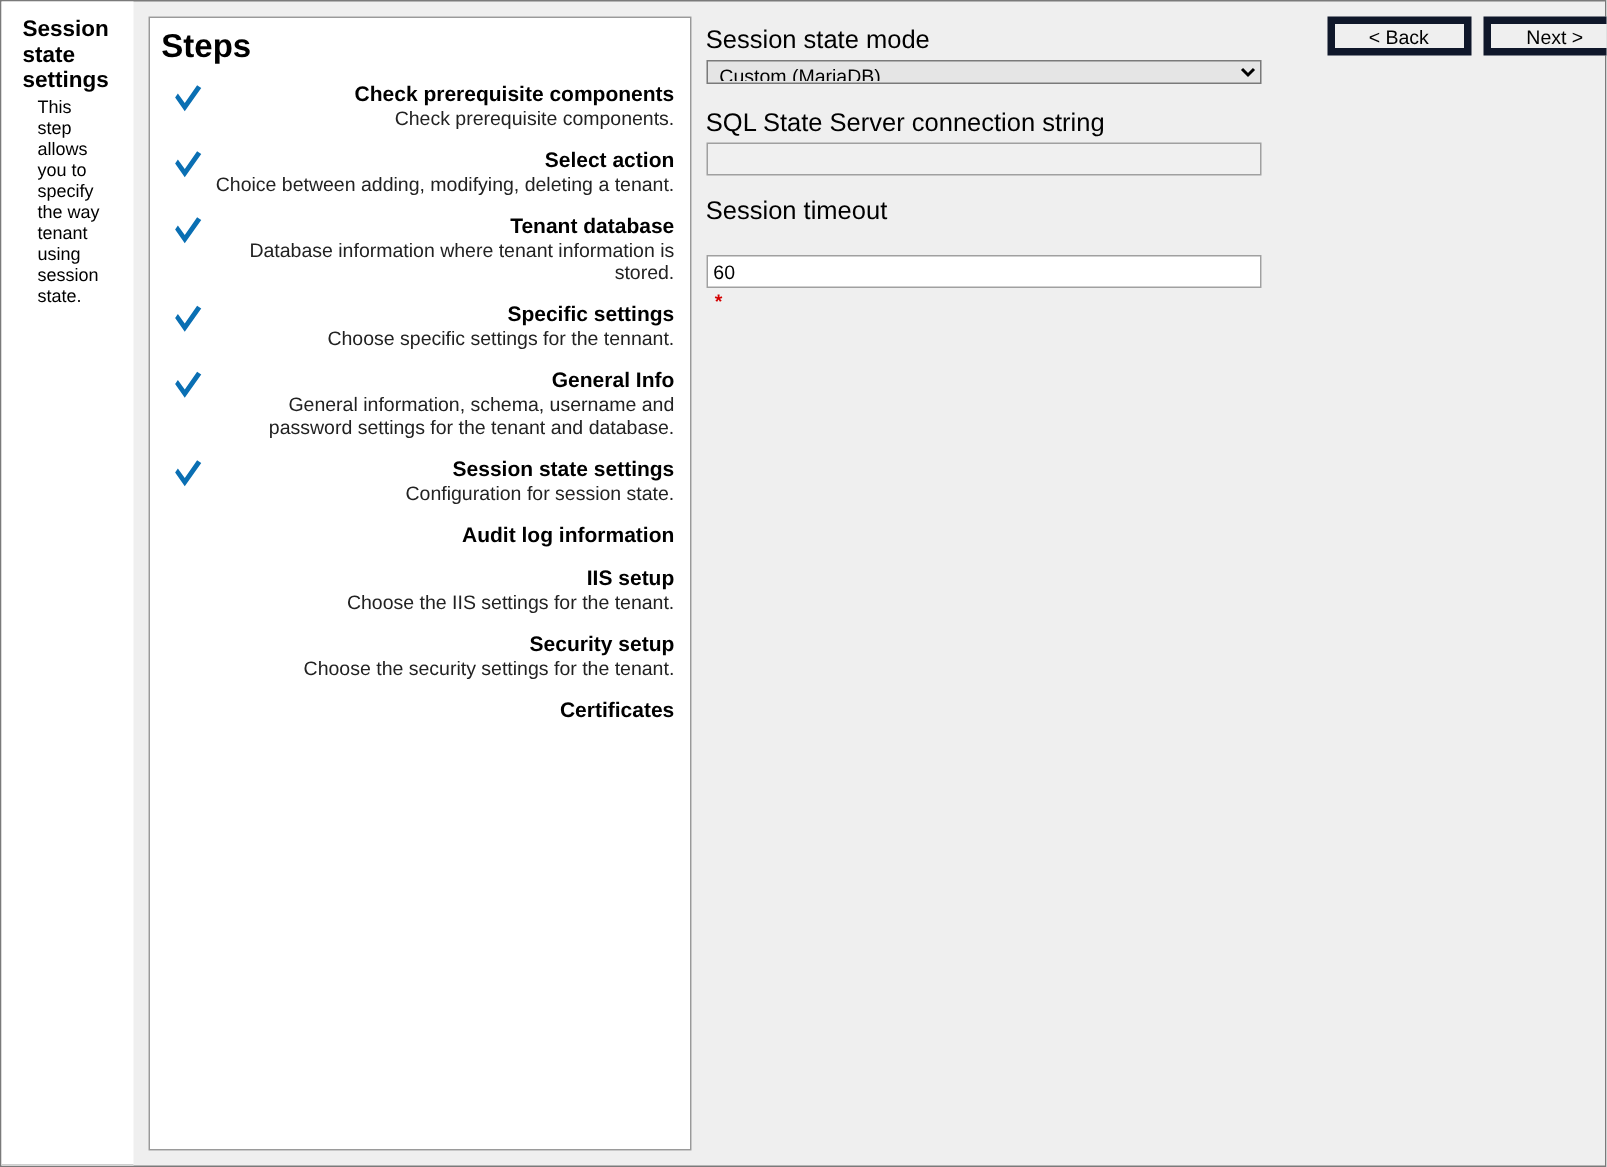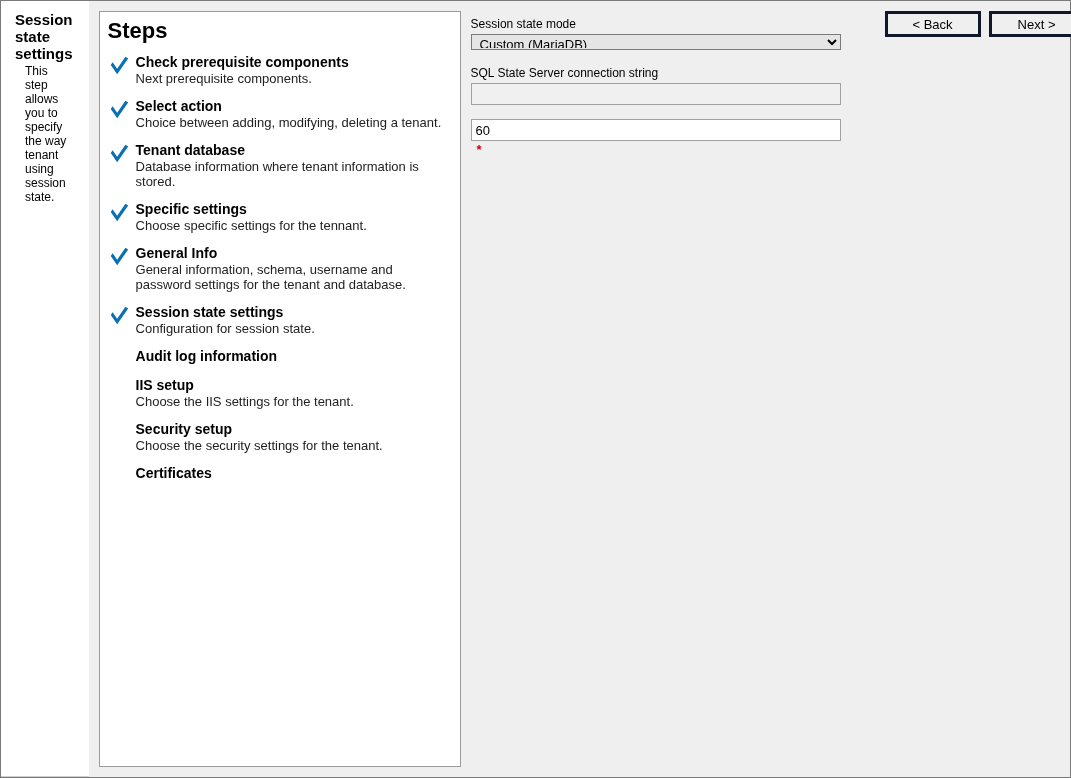--- a/index.html
+++ b/index.html
@@ -49,20 +49,21 @@
   }
   .steps-title {
     font-size: 22px;
     font-weight: bold;
     margin: 0 0 10px 0;
   }
   .steps-scroll {
     flex: 1;
     overflow-y: scroll;
     padding-right: 4px;
+    text-align: right;
   }
   .step {
     display: flex;
     align-items: flex-start;
     margin-bottom: 12px;
     padding-right: 6px;
   }
   .step .icon {
     width: 28px;
     flex-shrink: 0;
@@ -84,21 +85,21 @@
     width: 22px; height: 22px;
   }
   .form-panel {
     flex: 1;
     padding: 6px 20px 6px 6px;
   }
   .fld {
     margin-bottom: 14px;
   }
   .fld-label {
-    font-size: 12px;
+    font-size: 17px;
     margin-bottom: 3px;
     display: block;
   }
   select.form-select {
     width: 370px;
     height: 16px;
     font-size: 13px;
     background: #e5e5e5;
     border: 1px solid #7a7a7a;
     padding: 1px 4px;
@@ -110,20 +111,21 @@
   input.form-input {
     width: 370px;
     height: 22px;
     font-size: 13px;
     border: 1px solid #a0a0a0;
     padding: 1px 4px;
     background: #f3f3f3;
   }
   input.form-input.enabled {
     background: #ffffff;
+    margin-top: 16px;
   }
   input.form-input:disabled {
     background: #f0f0f0;
     color: #000;
   }
   .req {
     color: #d40000;
     font-weight: bold;
     margin-left: 6px;
     vertical-align: middle;
@@ -132,21 +134,21 @@
     display: flex;
     justify-content: flex-end;
     gap: 8px;
     padding: 10px 14px 14px 14px;
   }
   .btn {
     width: 96px;
     height: 26px;
     font-size: 13px;
     background: #efefef;
-    border: 3px solid #0f172a;
+    border: 5px solid #0f172a;
     cursor: pointer;
   }
   
   .steps-scroll::-webkit-scrollbar { width: 17px; }
   .steps-scroll::-webkit-scrollbar-track { background: #f0f0f0; }
   .steps-scroll::-webkit-scrollbar-thumb { background: #c0c0c0; border: 1px solid #a0a0a0; }
 </style>
 </head>
 <body>
 
@@ -161,21 +163,21 @@
     <div class="steps-panel">
       <div class="steps-title">Steps</div>
       <div class="steps-scroll" id="steps-container">
 
       <div class="step">
             <div class="icon"><svg class="check-svg" viewBox="0 0 24 24">
                 <path d="M3 12 L5 9 L10 16 L19 3 L22 5 L10 22 Z" fill="#0a6fb3"></path>
               </svg></div>
             <div class="txt">
               <div class="title">Check prerequisite components</div>
-              <div class="desc">Next prerequisite components.</div>
+              <div class="desc">Check prerequisite components.</div>
             </div>
           </div>
           <div class="step">
             <div class="icon"><svg class="check-svg" viewBox="0 0 24 24">
                 <path d="M3 12 L5 9 L10 16 L19 3 L22 5 L10 22 Z" fill="#0a6fb3"></path>
               </svg></div>
             <div class="txt">
               <div class="title">Select action</div>
               <div class="desc">Choice between adding, modifying, deleting a tenant.</div>
             </div>
@@ -251,20 +253,21 @@
         <label class="fld-label">Session state mode</label>
         <select class="form-select" id="mode-select"><option>Custom (MariaDB)</option></select>
       </div>
 
       <div class="fld">
         <label class="fld-label">SQL State Server connection string</label>
         <input class="form-input" id="conn-input" disabled="" value="" style="">
       </div>
 
       <div class="fld">
+        <label class="fld-label">Session timeout</label>
         <input class="form-input enabled" id="timeout-input" value="60" style="">
         <span class="req">*</span>
       </div>
 
     </div>
   </div>
 
   <div class="footer">
     <button class="btn">&lt; Back</button>
     <button class="btn">Next &gt;</button>

